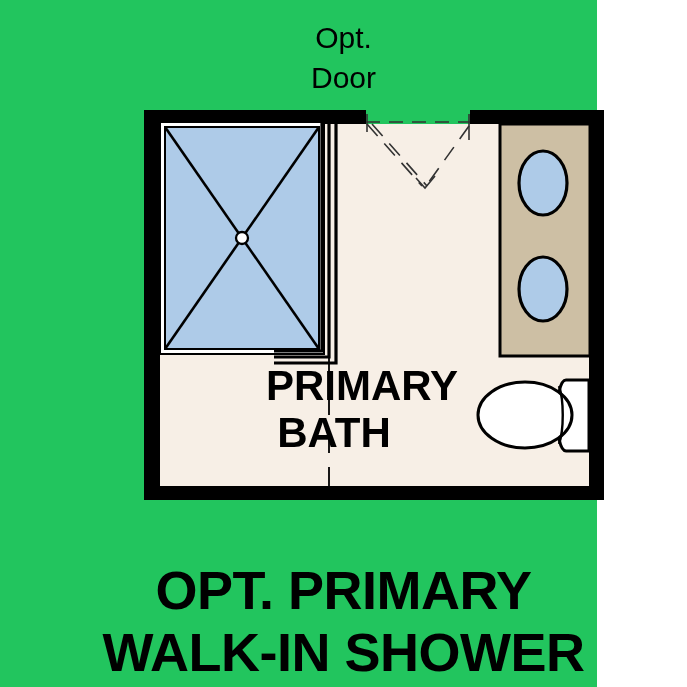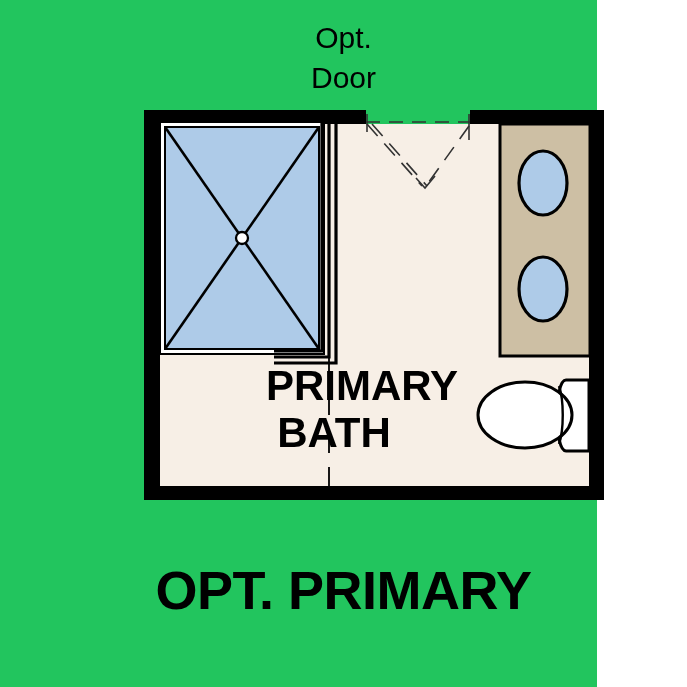--- a/index.html
+++ b/index.html
@@ -141,15 +141,16 @@
         <path d="M 415 276 C 420 290 420 320 415 334" fill="none" stroke="#000000" stroke-width="2.4"></path>
       </g>
 
       <text x="218" y="290" text-anchor="middle" font-family="Liberation Sans, sans-serif" font-size="42" font-weight="700" fill="#000000">PRIMARY</text>
       <text x="190" y="337" text-anchor="middle" font-family="Liberation Sans, sans-serif" font-size="42" font-weight="700" fill="#000000">BATH</text>
     </svg>
   </div>
 
   <div class="caption">
     <span class="cl">OPT. PRIMARY</span>
+    <span class="cl">WALK-IN SHOWER</span>
   </div>
 
 </div>
 
 </body></html>

